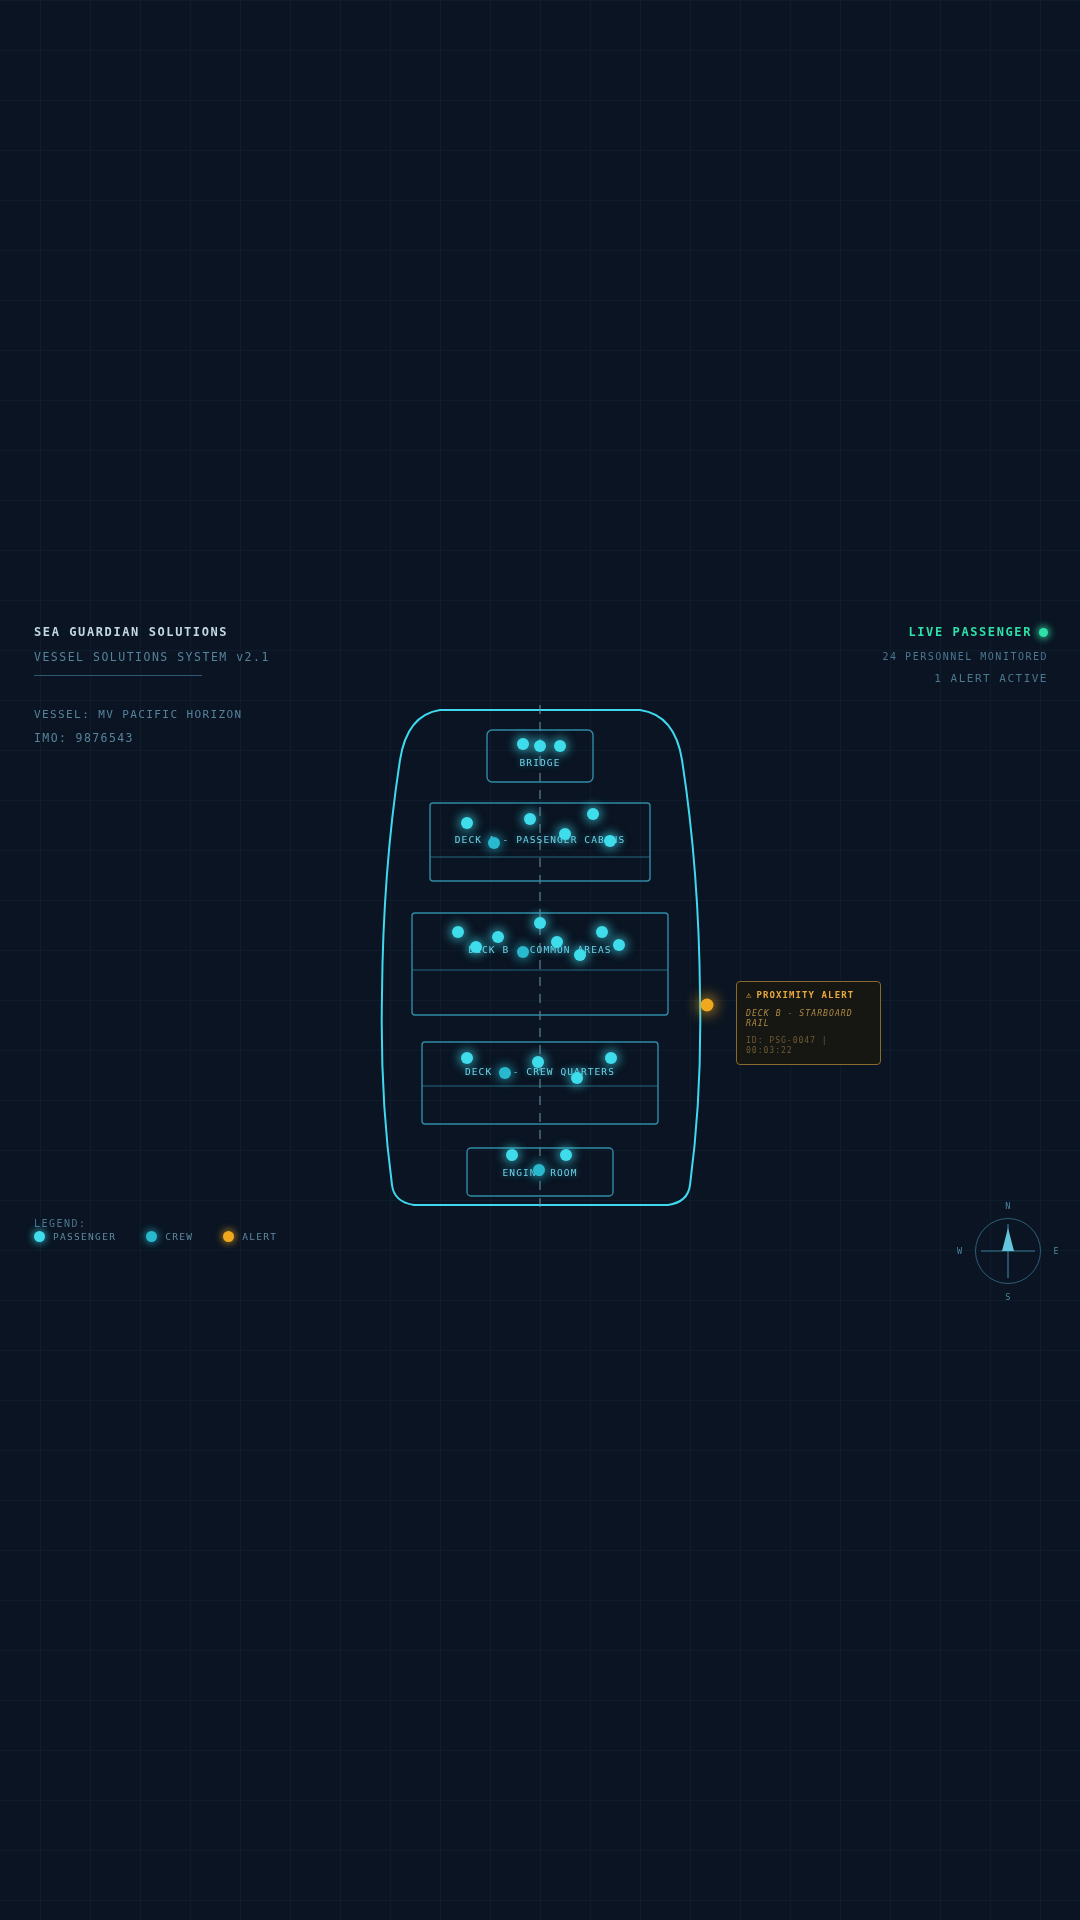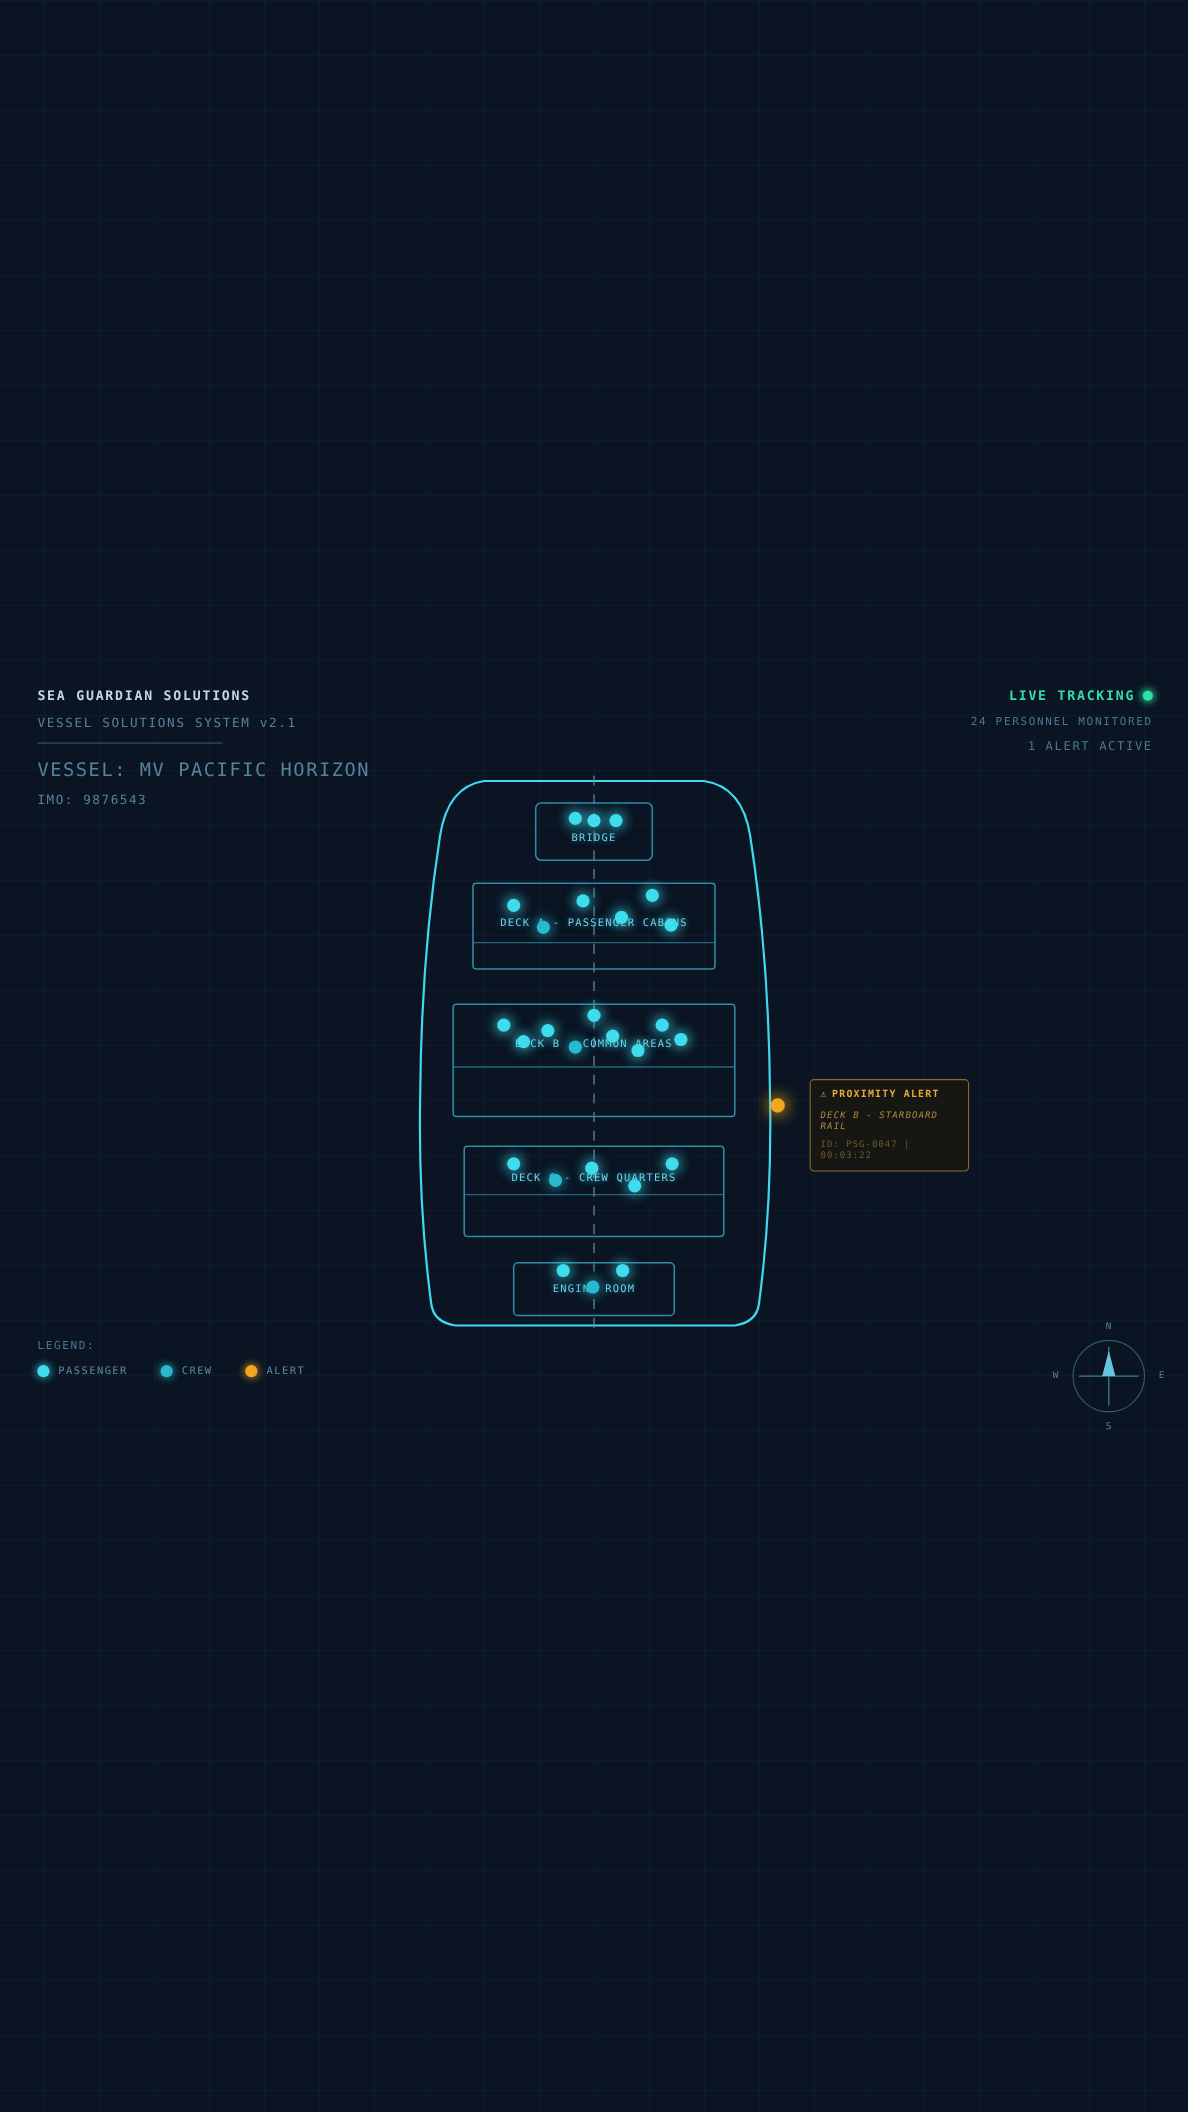--- a/index.html
+++ b/index.html
@@ -43,21 +43,21 @@
     font-size:12px; font-weight:bold; color:#c3d8e4;
     letter-spacing:1.6px;
   }
   #brand-subtitle {
     font-size:11.5px; color:#56839c; margin-top:11px; letter-spacing:1.5px;
   }
   #header-rule {
     width:168px; height:1px; background:#2c5a75; margin-top:11px;
   }
   #vessel-name {
-    font-size:17px; color:#56839c; margin-top:14px; letter-spacing:1.4px;
+    font-size:11px; color:#56839c; margin-top:32px; letter-spacing:1.4px;
   }
   #vessel-imo {
     font-size:11.5px; color:#56839c; margin-top:10px; letter-spacing:1.4px;
   }
 
   #header-right {
     position:absolute; right:32px; top:625px;
     text-align:right; letter-spacing:1.4px;
   }
   #live-row {
@@ -138,21 +138,21 @@
   }
 
   
   #legend {
     position:absolute; left:34px; top:1218px;
   }
   #legend-title {
     font-size:10px; color:#4c7690; letter-spacing:1.5px;
   }
   #legend-items {
-    display:flex; align-items:center; gap:30px; margin-top:12px;
+    display:flex; align-items:center; gap:30px; margin-top:2px;
   }
   .legend-item { display:flex; align-items:center; gap:8px; }
   .legend-swatch { width:11px; height:11px; border-radius:50%; }
   .legend-text { font-size:9.5px; color:#5e8aa2; letter-spacing:1.3px; }
 
   
   #compass {
     position:absolute; left:975px; top:1218px;
     width:66px; height:66px;
   }
@@ -178,21 +178,21 @@
   <div id="header-left">
     <div id="brand-title">SEA GUARDIAN SOLUTIONS</div>
     <div id="brand-subtitle">VESSEL SOLUTIONS SYSTEM v2.1</div>
     <div id="header-rule"></div>
     <div id="vessel-name">VESSEL: MV PACIFIC HORIZON</div>
     <div id="vessel-imo">IMO: 9876543</div>
   </div>
 
   <div id="header-right">
     <div id="live-row">
-      <span id="live-label">LIVE TRACKING</span>
+      <span id="live-label">LIVE PASSENGER</span>
       <span id="live-dot"></span>
     </div>
     <div id="personnel-count">24 PERSONNEL MONITORED</div>
     <div id="alert-count">1 ALERT ACTIVE</div>
   </div>
 
   <div id="ship-stage">
 
     <svg id="ship-svg" width="1080" height="1920">
 

